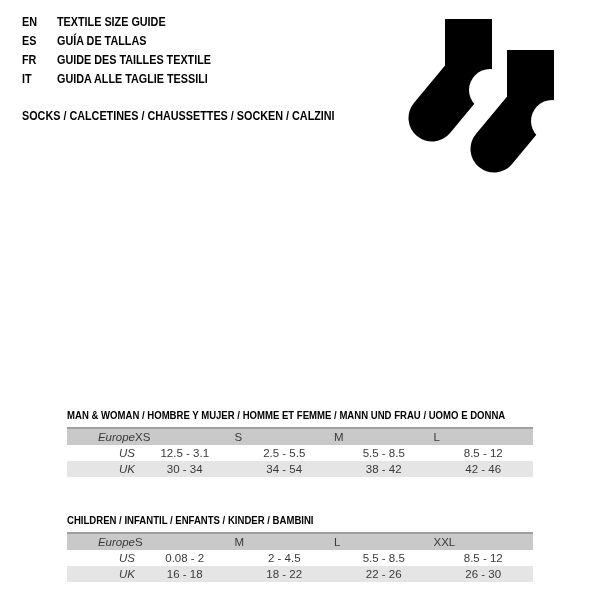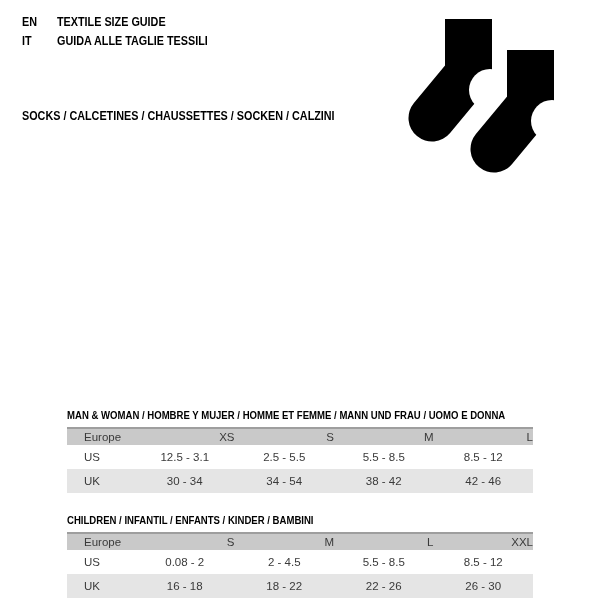--- a/index.html
+++ b/index.html
@@ -41,33 +41,41 @@
     margin:0 0 5px 0; white-space:nowrap; color:#000;
     transform:scaleX(0.87); transform-origin:0 50%;
   }
   table {
     border-collapse:collapse; width:466px; table-layout:fixed;
     font-size:11.5px; color:#3a3a3a;
   }
   col.first { width:68px; }
   th {
     background:#c9c9c9; border-top:2px solid #9e9e9e;
-    font-weight:400; height:16px; text-align:right; padding:0;
+    font-weight:400; height:16px; text-align:left; padding:0;
   }
-  td { height:24px; text-align:center; padding:0; }
-  th.c0, td.c0 { text-align:left; padding-left:17px; }
+  td { height:16px; text-align:center; padding:0; }
+  th.c0, td.c0 { text-align:right; padding-left:17px;font-style:italic; }
   tr.alt { background:#e5e5e5; }
 </style>
 </head>
 <body>
 
 <div class="lang-block">
   <div class="lang-row">
     <span class="lang-code">EN</span>
     <span class="lang-label">TEXTILE SIZE GUIDE</span>
+  </div>
+  <div class="lang-row">
+    <span class="lang-code">ES</span>
+    <span class="lang-label">GUÍA DE TALLAS</span>
+  </div>
+  <div class="lang-row">
+    <span class="lang-code">FR</span>
+    <span class="lang-label">GUIDE DES TAILLES TEXTILE</span>
   </div>
   <div class="lang-row">
     <span class="lang-code">IT</span>
     <span class="lang-label">GUIDA ALLE TAGLIE TESSILI</span>
   </div>
 </div>
 
 <div class="category">SOCKS / CALCETINES / CHAUSSETTES / SOCKEN / CALZINI</div>
 
 <svg class="socks" viewBox="0 0 155 168" xmlns="http://www.w3.org/2000/svg" aria-hidden="true">

